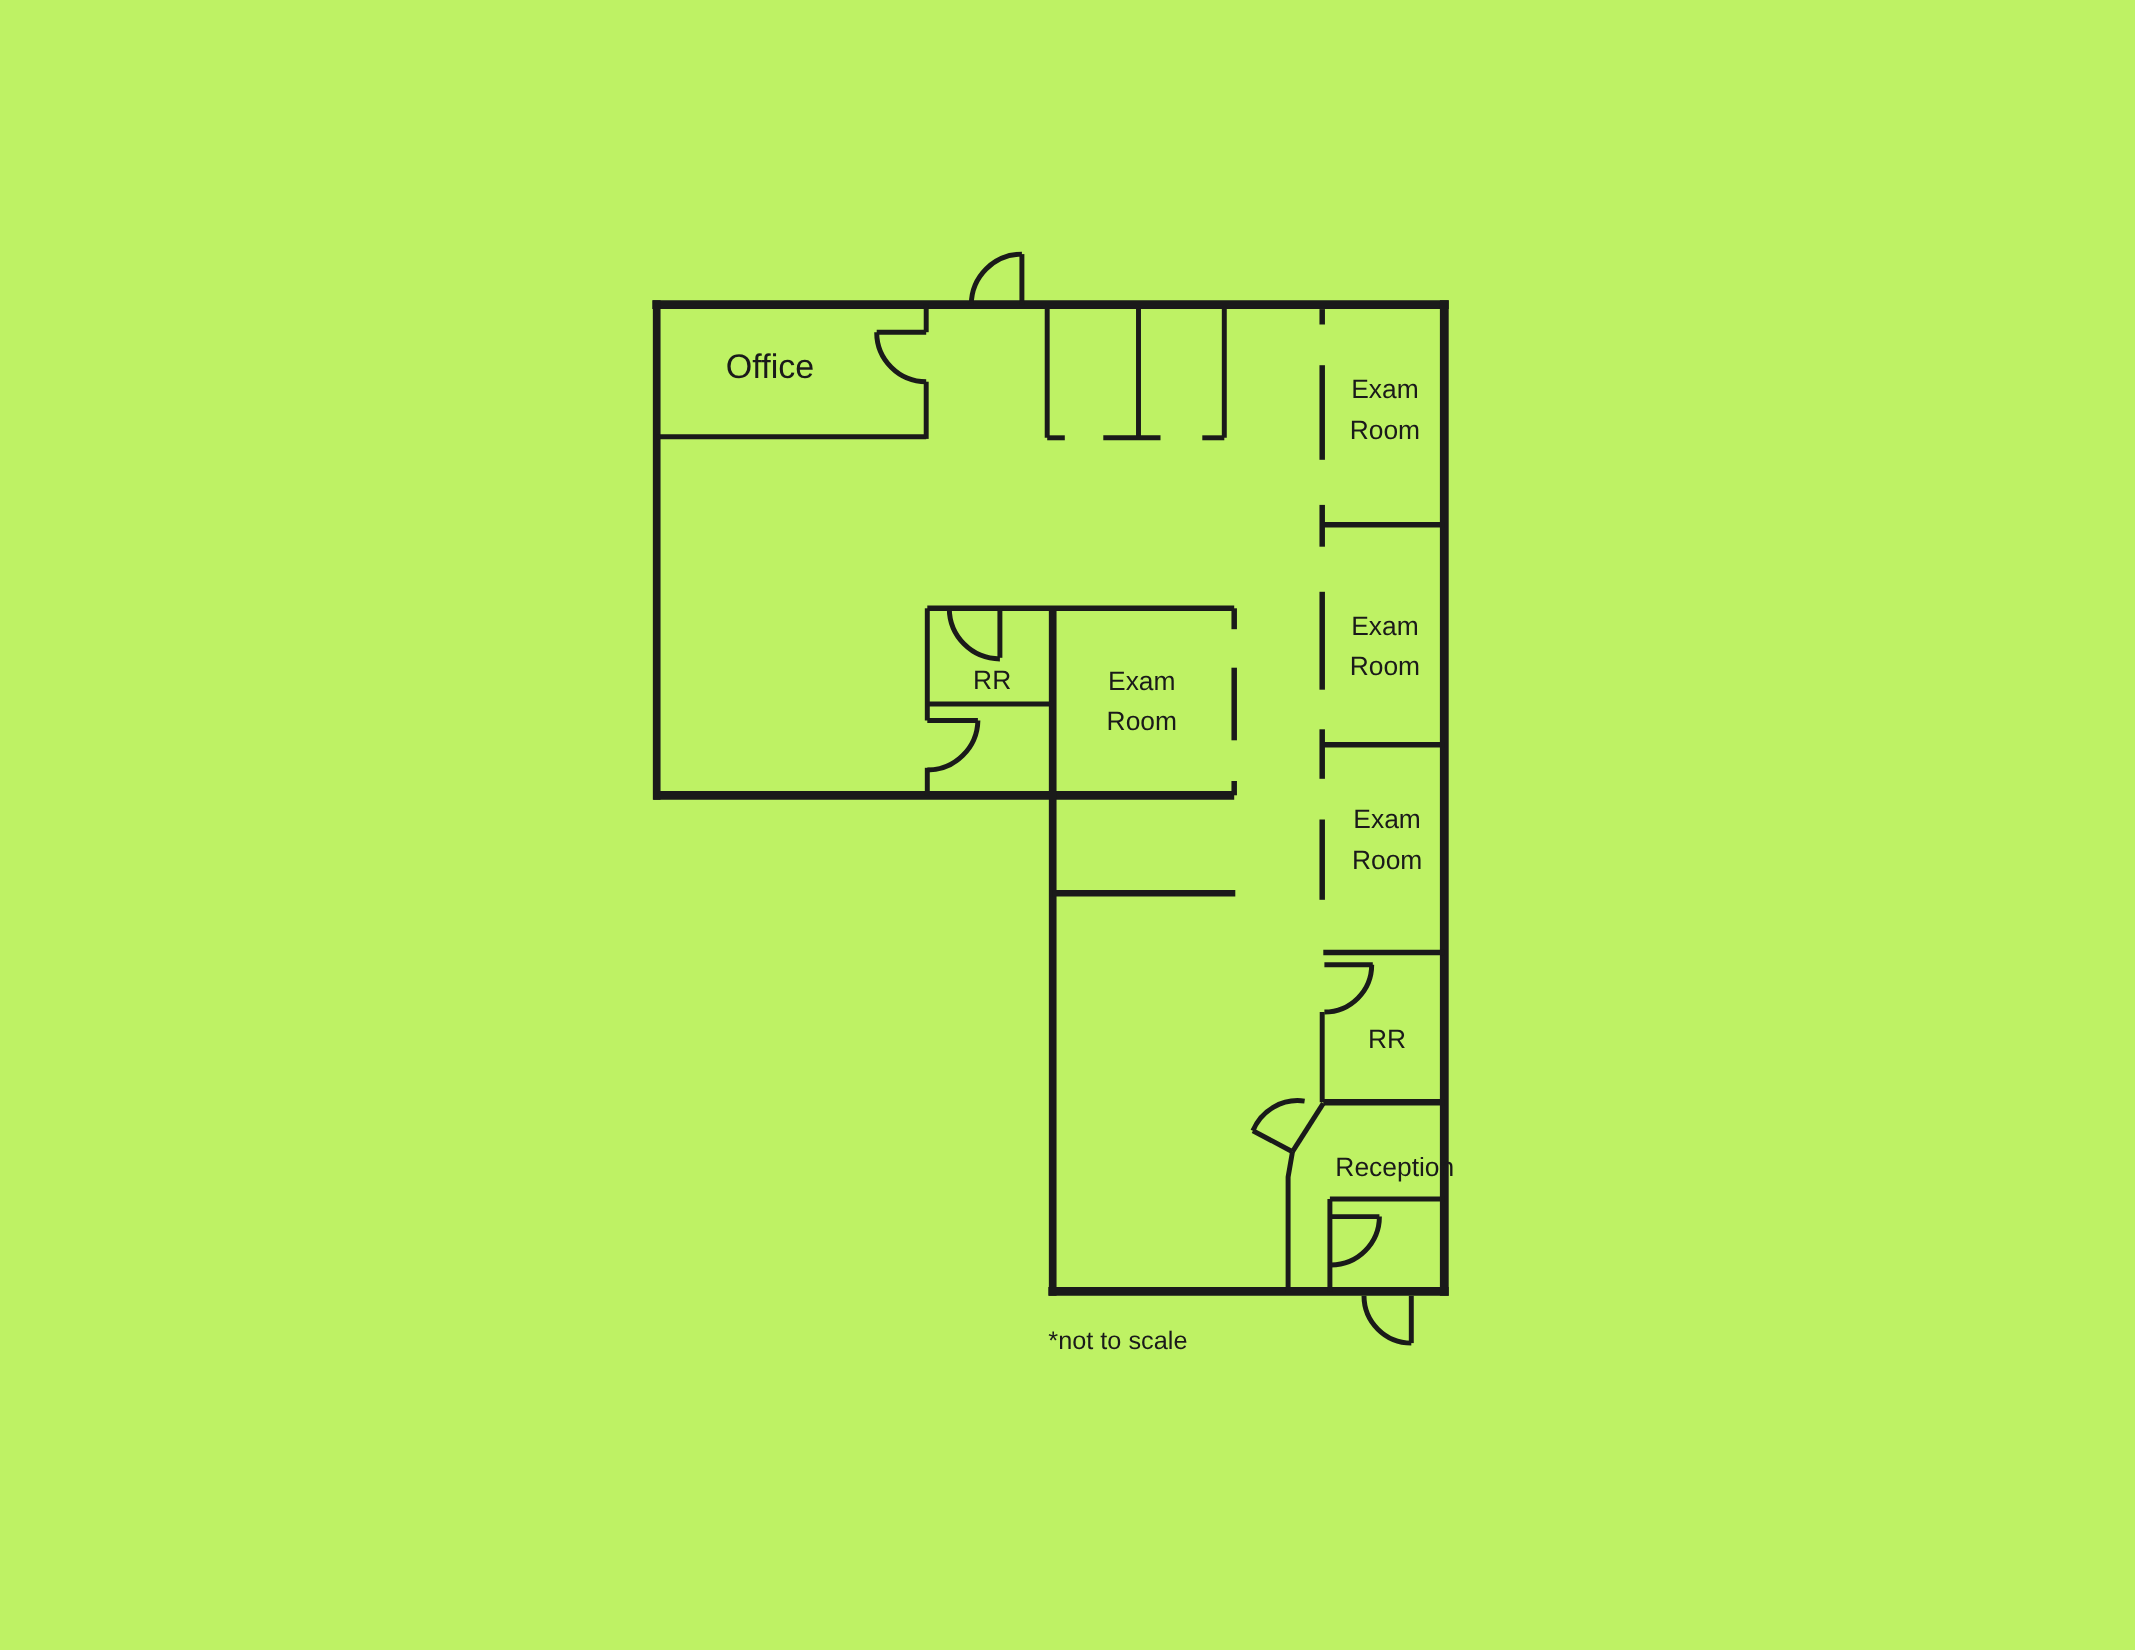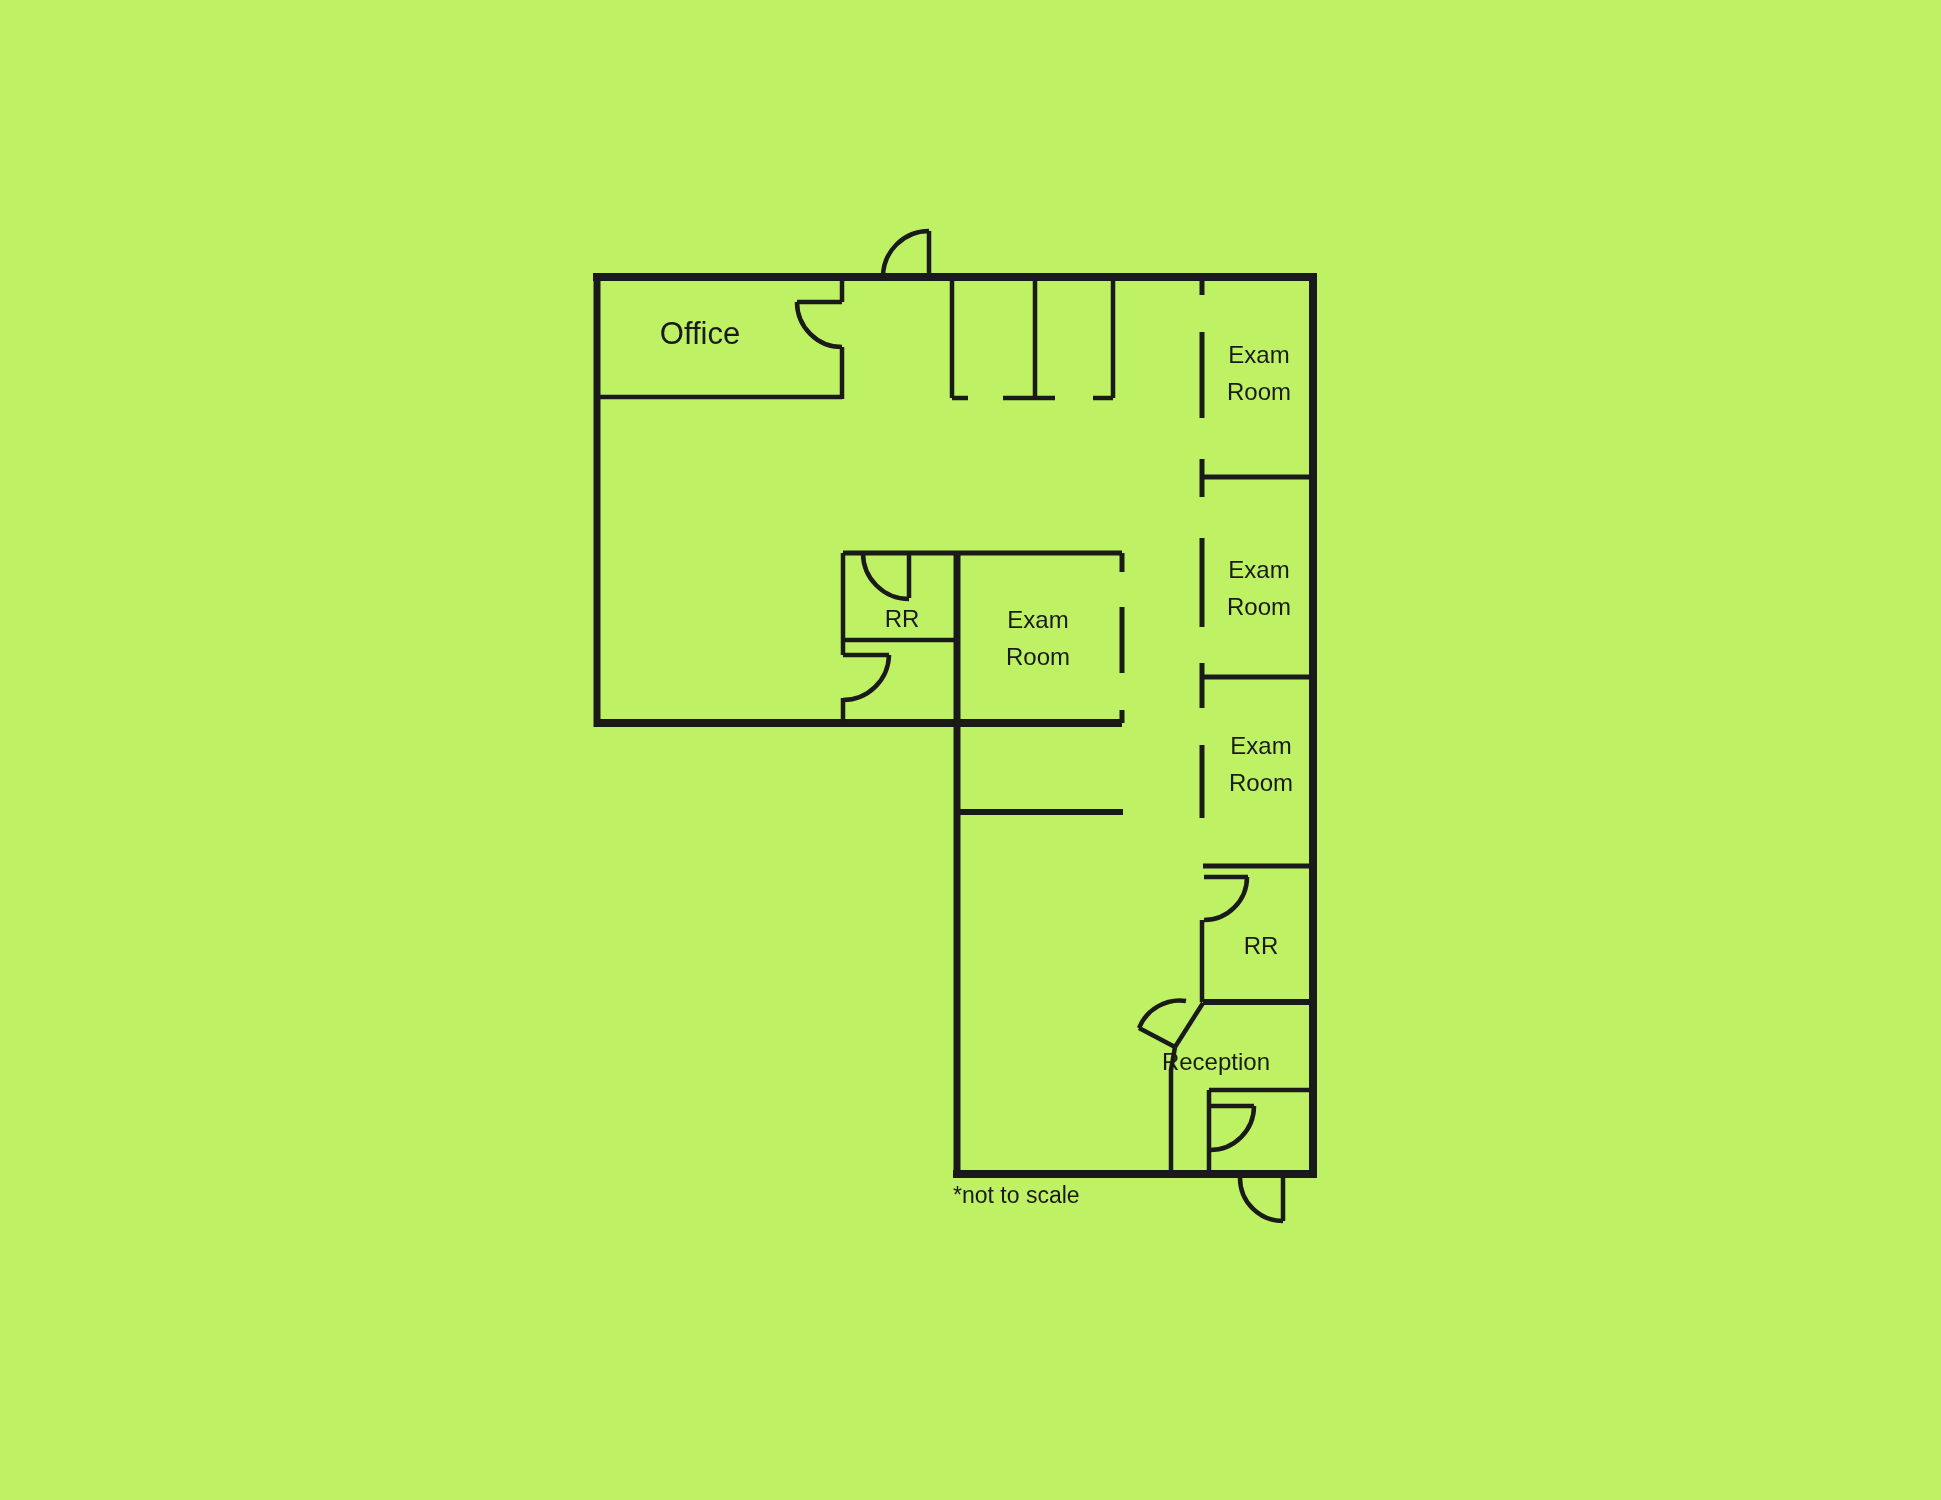--- a/index.html
+++ b/index.html
@@ -41,20 +41,21 @@
     white-space: normal;
   }
   .room-label.single { white-space: nowrap; }
   .note-label {
     position: absolute;
     color: #1a1a1a;
     font-size: 23px;
     line-height: 26px;
     text-align: center;
     white-space: nowrap;
+    margin-top: 23px;
   }
 </style>
 </head>
 <body>
 
 <div id="stage">
 
   <svg id="plan-svg" width="1941" height="1500" viewBox="0 0 1941 1500">
 
     <g>
@@ -164,17 +165,17 @@
   <div class="room-label" style="left:1194px; top:551px; width:130px;">Exam Room</div>
 
   <div class="room-label" style="left:1196px; top:727px; width:130px;">Exam Room</div>
 
   <div class="room-label" style="left:973px; top:601px; width:130px;">Exam Room</div>
 
   <div class="room-label single" style="left:862px; top:600px; width:80px;">RR</div>
 
   <div class="room-label single" style="left:1221px; top:927px; width:80px;">RR</div>
 
-  <div class="room-label single" style="left:1120px; top:1043px; width:150px;text-align:right;">Reception</div>
+  <div class="room-label single" style="left:1193px; top:1043px; width:150px;">Reception</div>
 
   <div class="note-label" style="left:953px; top:1182px;">*not to scale</div>
 
 </div>
 
 </body></html>

